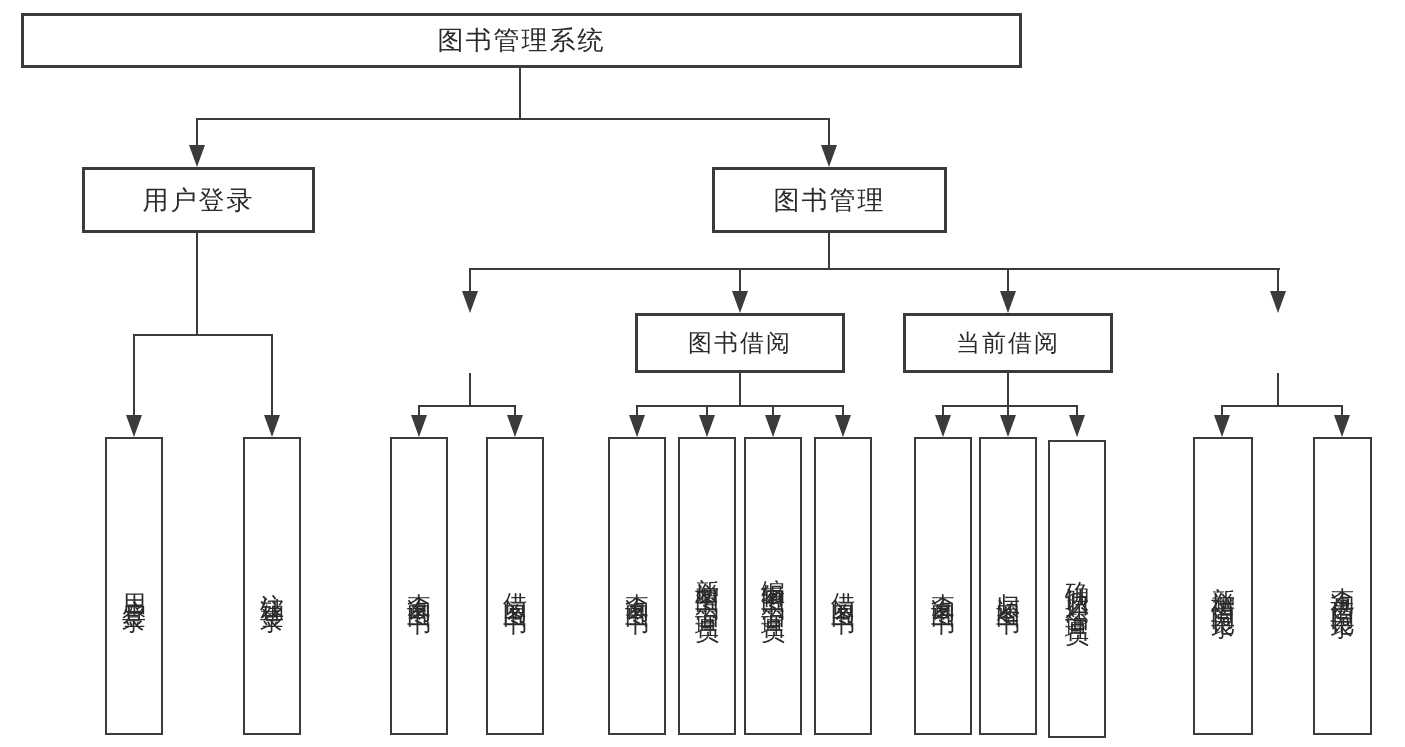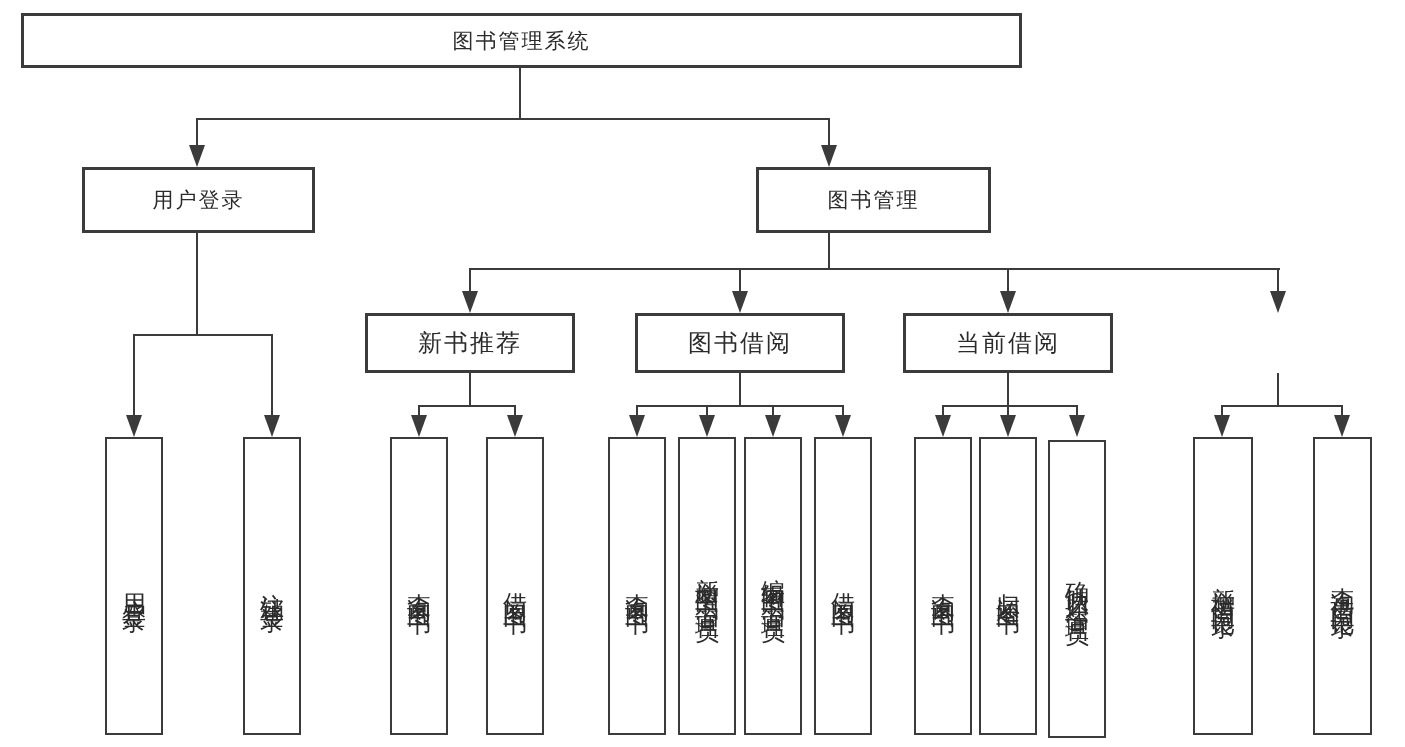--- a/index.html
+++ b/index.html
@@ -18,21 +18,21 @@
   }
   
   .hbox {
     position: absolute;
     box-sizing: border-box;
     border: 3px solid #3b3b3b;
     background: #ffffff;
     display: flex;
     align-items: center;
     justify-content: center;
-    font-size: 21px;
+    font-size: 26px;
     letter-spacing: 2px;
     color: #2b2b2b;
   }
   .hbox.l3 { font-size: 24px; }
   
   .vbox {
     position: absolute;
     box-sizing: border-box;
     border: 2.5px solid #3b3b3b;
     background: #ffffff;
@@ -88,38 +88,35 @@
   <i class="l" style="left:519px; top:68px; width:2px; height:52px;"></i>
   <i class="l" style="left:196px; top:118px; width:634px; height:2px;"></i>
   <i class="l" style="left:196px; top:118px; width:2px; height:29px;"></i>
   <i class="l" style="left:828px; top:118px; width:2px; height:29px;"></i>
   <i class="arr" style="left:189px; top:145px;"></i>
   <i class="arr" style="left:821px; top:145px;"></i>
 
   <div class="hbox" style="left:82px; top:167px; width:233px; height:66px;">
     <span>用户登录</span>
   </div>
-  <div class="hbox" style="left:712px; top:167px; width:235px; height:66px;margin-left:44px;">
+  <div class="hbox" style="left:712px; top:167px; width:235px; height:66px;">
     <span>图书管理</span>
   </div>
 
   <i class="l" style="left:828px; top:233px; width:2px; height:37px;"></i>
   <i class="l" style="left:469px; top:268px; width:811px; height:2px;"></i>
   <i class="l" style="left:469px; top:268px; width:2px; height:25px;"></i>
   <i class="l" style="left:739px; top:268px; width:2px; height:25px;"></i>
   <i class="l" style="left:1007px; top:268px; width:2px; height:25px;"></i>
   <i class="l" style="left:1277px; top:268px; width:2px; height:25px;"></i>
   <i class="arr" style="left:462px; top:291px;"></i>
   <i class="arr" style="left:732px; top:291px;"></i>
   <i class="arr" style="left:1000px; top:291px;"></i>
   <i class="arr" style="left:1270px; top:291px;"></i>
 
-  <div class="hbox l3" style="left:365px; top:313px; width:210px; height:60px;">
-    <span>新书推荐</span>
-  </div>
   <div class="hbox l3" style="left:903px; top:313px; width:210px; height:60px;">
     <span>当前借阅</span>
   </div>
   <div class="hbox l3" style="left:635px; top:313px; width:210px; height:60px;">
     <span>图书借阅</span>
   </div>
 
   <i class="l" style="left:196px; top:233px; width:2px; height:103px;"></i>
   <i class="l" style="left:133px; top:334px; width:140px; height:2px;"></i>
   <i class="l" style="left:133px; top:334px; width:2px; height:83px;"></i>

